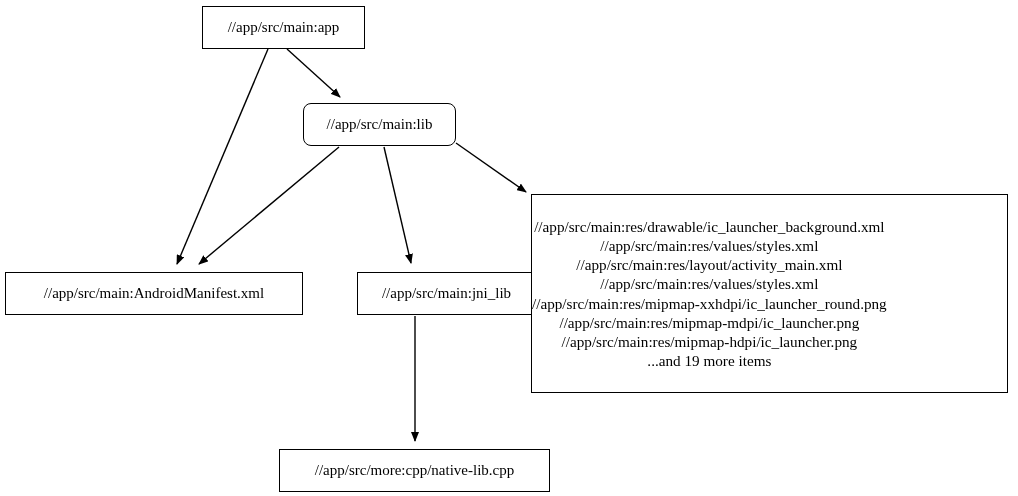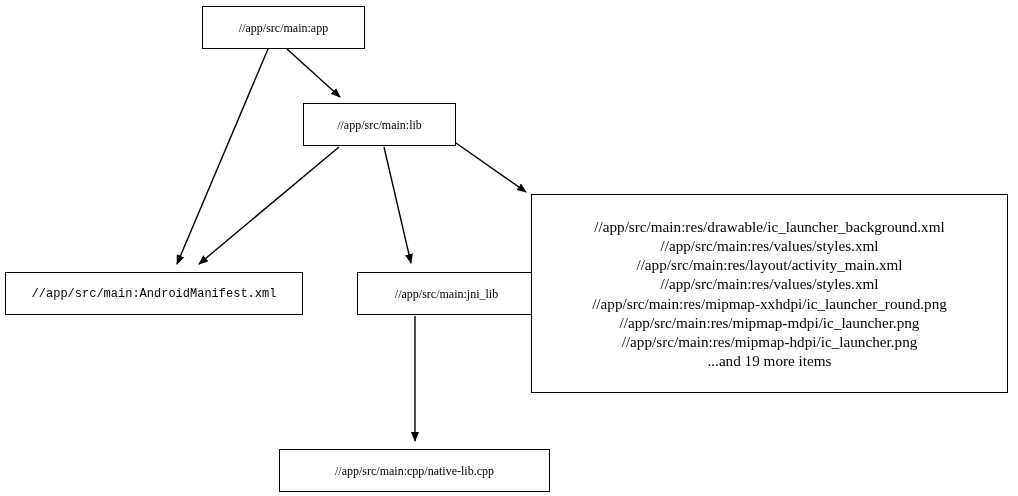--- a/index.html
+++ b/index.html
@@ -28,28 +28,28 @@
     box-sizing: border-box;
     border: 1px solid #000000;
     background: #ffffff;
     display: flex;
     align-items: center;
     justify-content: center;
     text-align: center;
     color: #000000;
   }
   .node-label {
-    font-size: 12px;
+    font-size: 15px;
     line-height: 1.0;
     white-space: nowrap;
     color: #000000;
   }
   .node-multiline {
     align-items: center;
-    justify-content: center;
+    justify-content: flex-start;
   }
   .node-multiline .node-label {
     white-space: normal;
     line-height: 19.2px;
     font-size: 15.2px;
   }
   .node-multiline .node-label .line {
     display: block;
   }
 </style>
@@ -72,34 +72,34 @@
       <path d="M 384 147 L 411 263"></path>
       <path d="M 456 143 L 526 192"></path>
       <path d="M 415 316 L 415 441"></path>
     </g>
   </svg>
 
   <div class="node" style="left:202px; top:6px; width:163px; height:43px;">
     <span class="node-label">//app/src/main:app</span>
   </div>
 
-  <div class="node" style="left:303px; top:103px; width:153px; height:43px;">
+  <div class="node" style="left:303px; top:103px; width:153px; height:43px;border-radius:8px;">
     <span class="node-label">//app/src/main:lib</span>
   </div>
 
-  <div class="node" style="left:5px; top:272px; width:298px; height:43px;font-family:Liberation Mono, monospace;">
+  <div class="node" style="left:5px; top:272px; width:298px; height:43px;">
     <span class="node-label">//app/src/main:AndroidManifest.xml</span>
   </div>
 
   <div class="node" style="left:326px; top:272px; width:179px; height:43px;margin-left:31px;">
     <span class="node-label">//app/src/main:jni_lib</span>
   </div>
 
   <div class="node" style="left:279px; top:449px; width:271px; height:43px;">
-    <span class="node-label">//app/src/main:cpp/native-lib.cpp</span>
+    <span class="node-label">//app/src/more:cpp/native-lib.cpp</span>
   </div>
 
   <div class="node node-multiline" style="left:531px; top:194px; width:477px; height:199px;">
     <span class="node-label" id="res-files-lines">
         <span class="line">//app/src/main:res/drawable/ic_launcher_background.xml</span>
         <span class="line">//app/src/main:res/values/styles.xml</span>
         <span class="line">//app/src/main:res/layout/activity_main.xml</span>
         <span class="line">//app/src/main:res/values/styles.xml</span>
         <span class="line">//app/src/main:res/mipmap-xxhdpi/ic_launcher_round.png</span>
         <span class="line">//app/src/main:res/mipmap-mdpi/ic_launcher.png</span>

